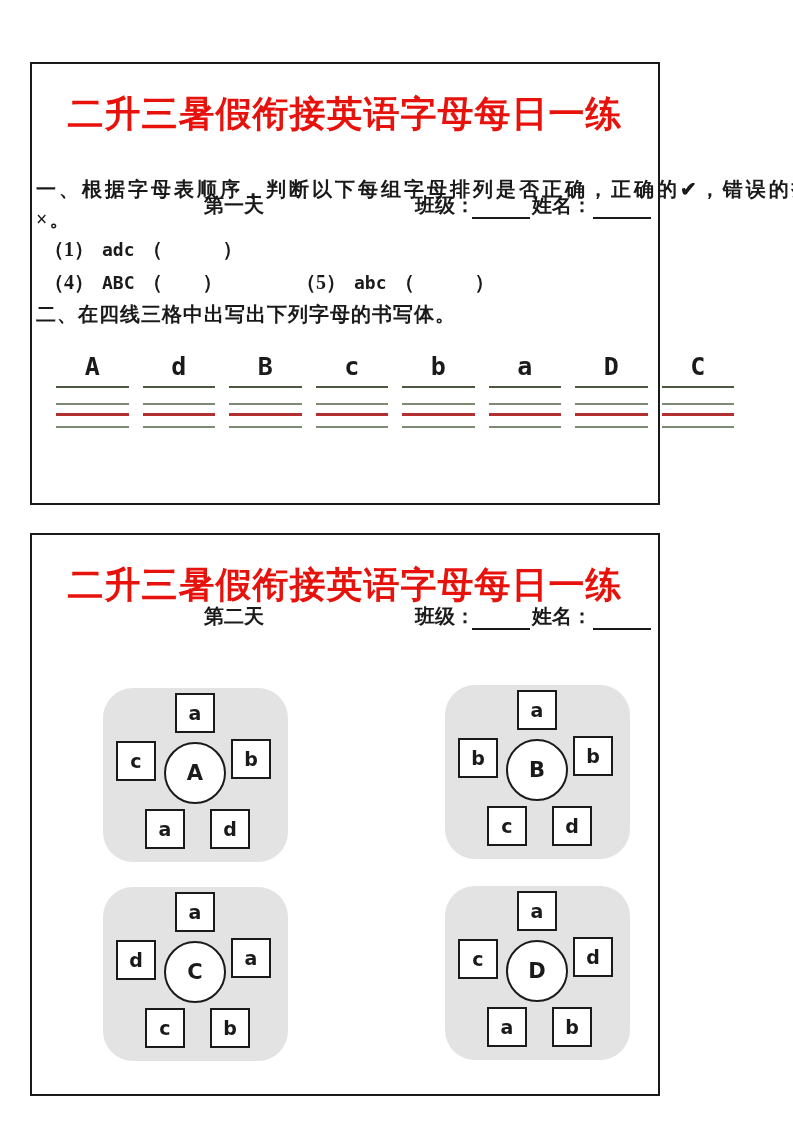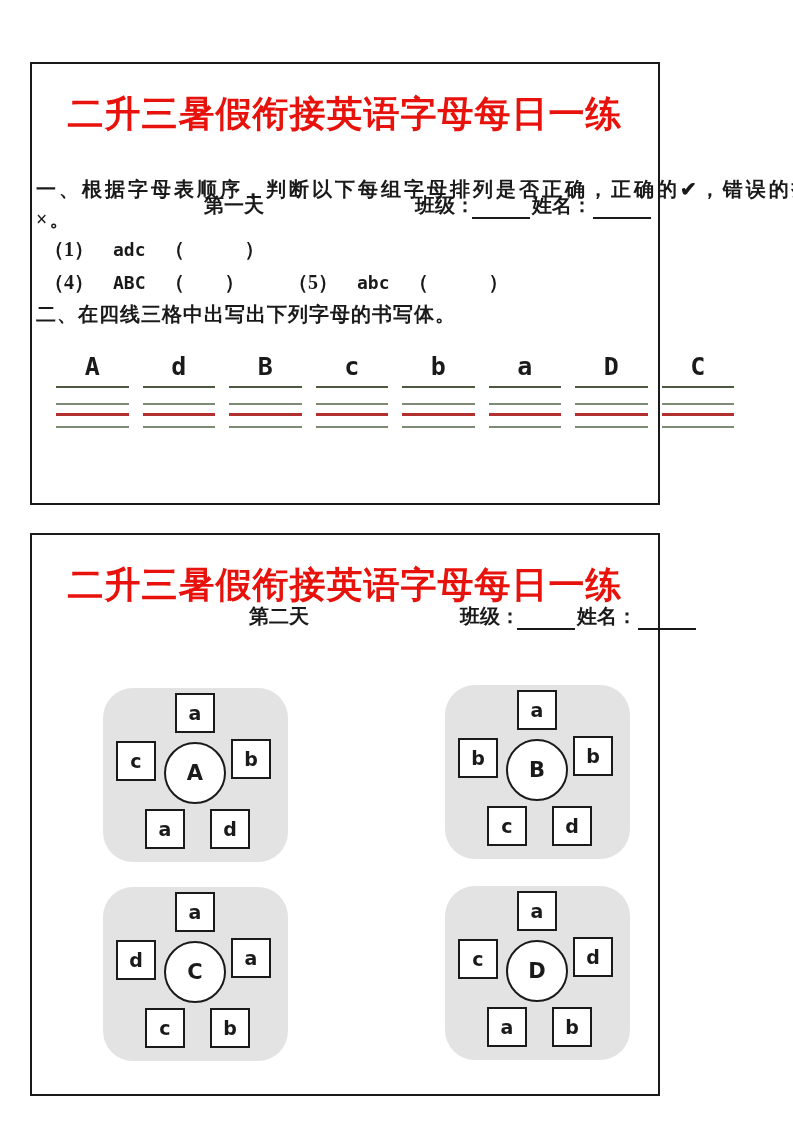--- a/index.html
+++ b/index.html
@@ -10,43 +10,43 @@
         border:2px solid var(--text-black,#1a1a1a);box-sizing:border-box;}
   #page1{top:62px;height:443px;}
   #page2{top:533px;height:563px;}
 
   .title{position:absolute;top:26px;left:0;right:0;text-align:center;
          font-family:"Liberation Serif",serif;font-weight:bold;font-size:36px;
          letter-spacing:1px;color:var(--title-red,#e8120c);}
 
   .hdr-row{position:absolute;left:0;right:0;height:30px;}
   #page1 .hdr-row{top:88px;margin-top:40px;}
-  #page2 .hdr-row{top:68px;margin-left:45px;}
+  #page2 .hdr-row{top:68px;}
   .hdr{position:absolute;font-size:20px;font-weight:bold;white-space:nowrap;}
   .hdr-day{left:172px;top:0;}
   .hdr-class{left:383px;top:0;}
   .hdr-name{left:500px;top:0;}
   .uline{position:absolute;top:0;width:58px;height:25px;
          border-bottom:2px solid var(--text-black,#1a1a1a);}
   .uline-class{left:440px;}
   .uline-name{left:561px;}
 
   .bodyline{position:absolute;font-size:20px;font-weight:bold;
             white-space:nowrap;color:var(--text-black,#1a1a1a);}
   #p1-instr1{left:4px;top:112px;letter-spacing:3px;}
   #p1-instr2{left:4px;top:142px;letter-spacing:2px;}
   #p1-sec2{left:4px;top:237px;letter-spacing:1px;}
   #p2-instr{left:4px;top:100px;letter-spacing:1px;}
 
   .item{position:absolute;font-size:20px;font-weight:bold;white-space:pre;}
   .item .ltr{font-family:"DejaVu Sans Mono",monospace;font-size:18px;
-             font-weight:bold;margin:0 19px;}
+             font-weight:bold;margin:0 8px;}
   #item-0{left:12px;top:172px;} #item-1{left:254px;top:172px;}
   #item-2{left:476px;top:172px;} #item-3{left:12px;top:205px;}
-  #item-4{left:256px;top:205px;} #item-5{left:480px;top:205px;}
+  #item-4{left:264px;top:205px;} #item-5{left:480px;top:205px;}
 
   .letters-row{position:absolute;left:24px;top:288px;width:678px;
                display:flex;gap:14px;}
   .letters-row .cell{flex:1;text-align:center;
       font-family:"DejaVu Sans Mono",monospace;font-size:25px;font-weight:bold;}
 
   .grid-row{position:absolute;left:24px;top:322px;width:678px;
             display:flex;gap:14px;}
   .grid-cell{flex:1;}
   .gl{height:2px;}

